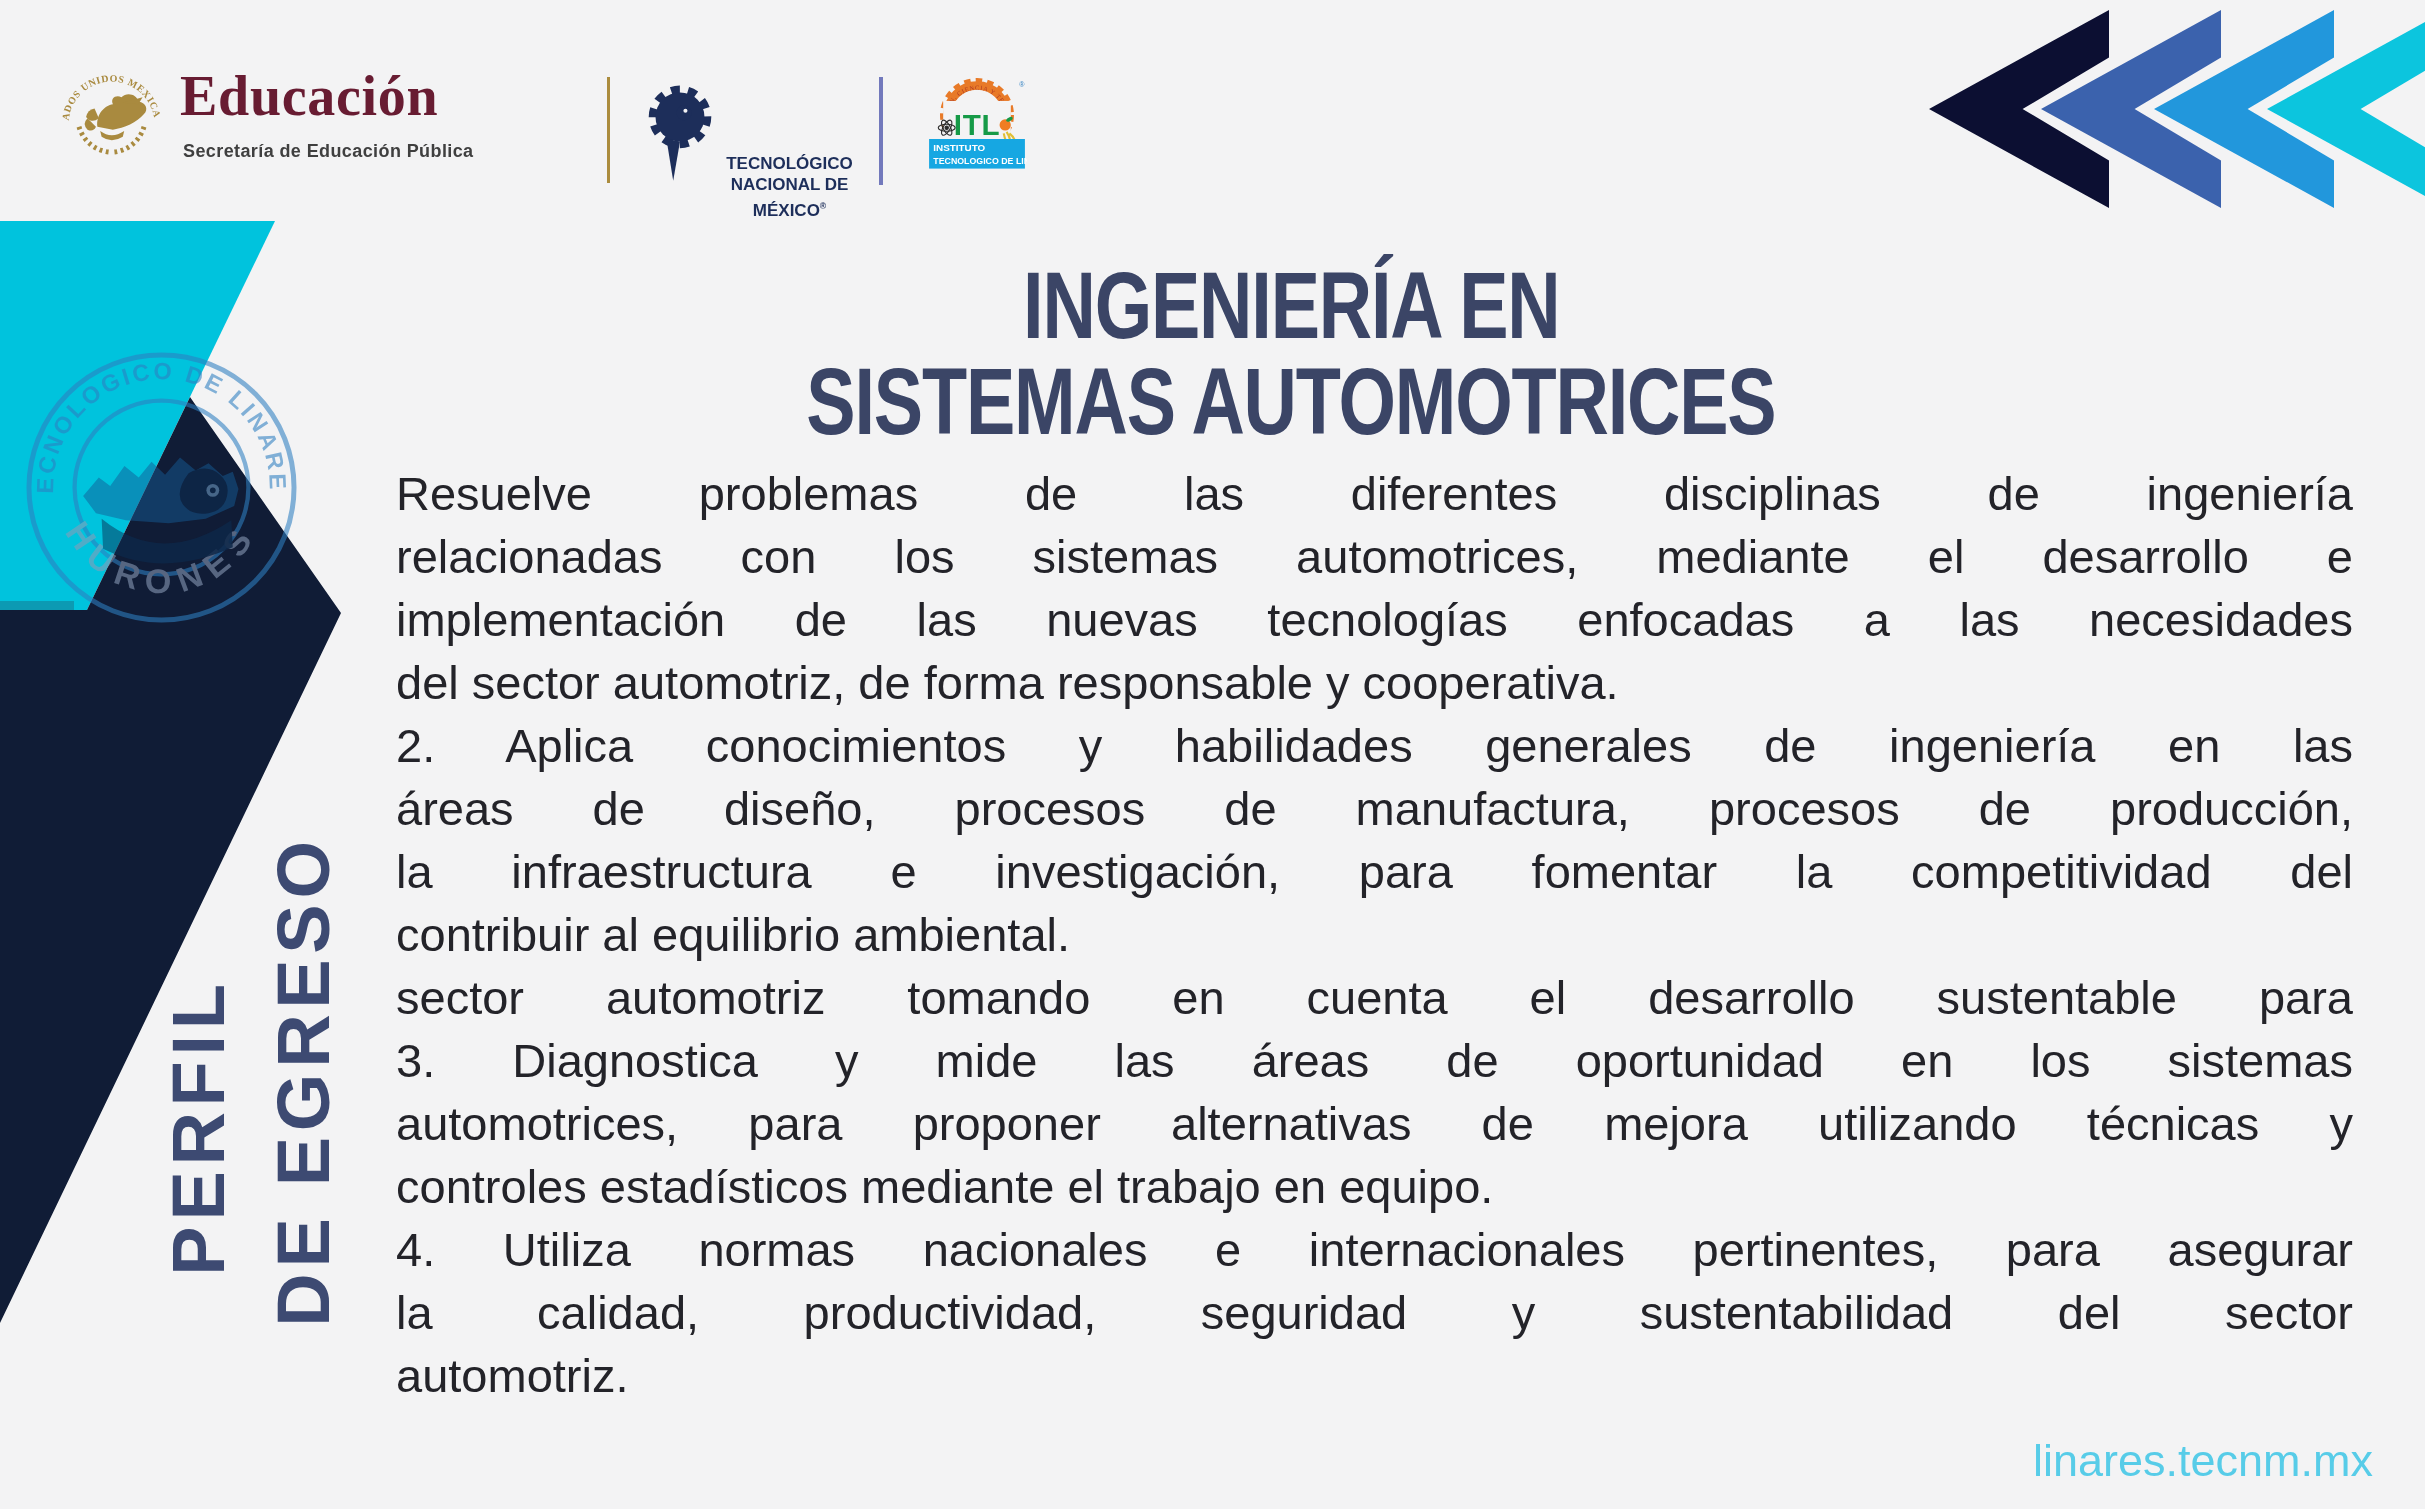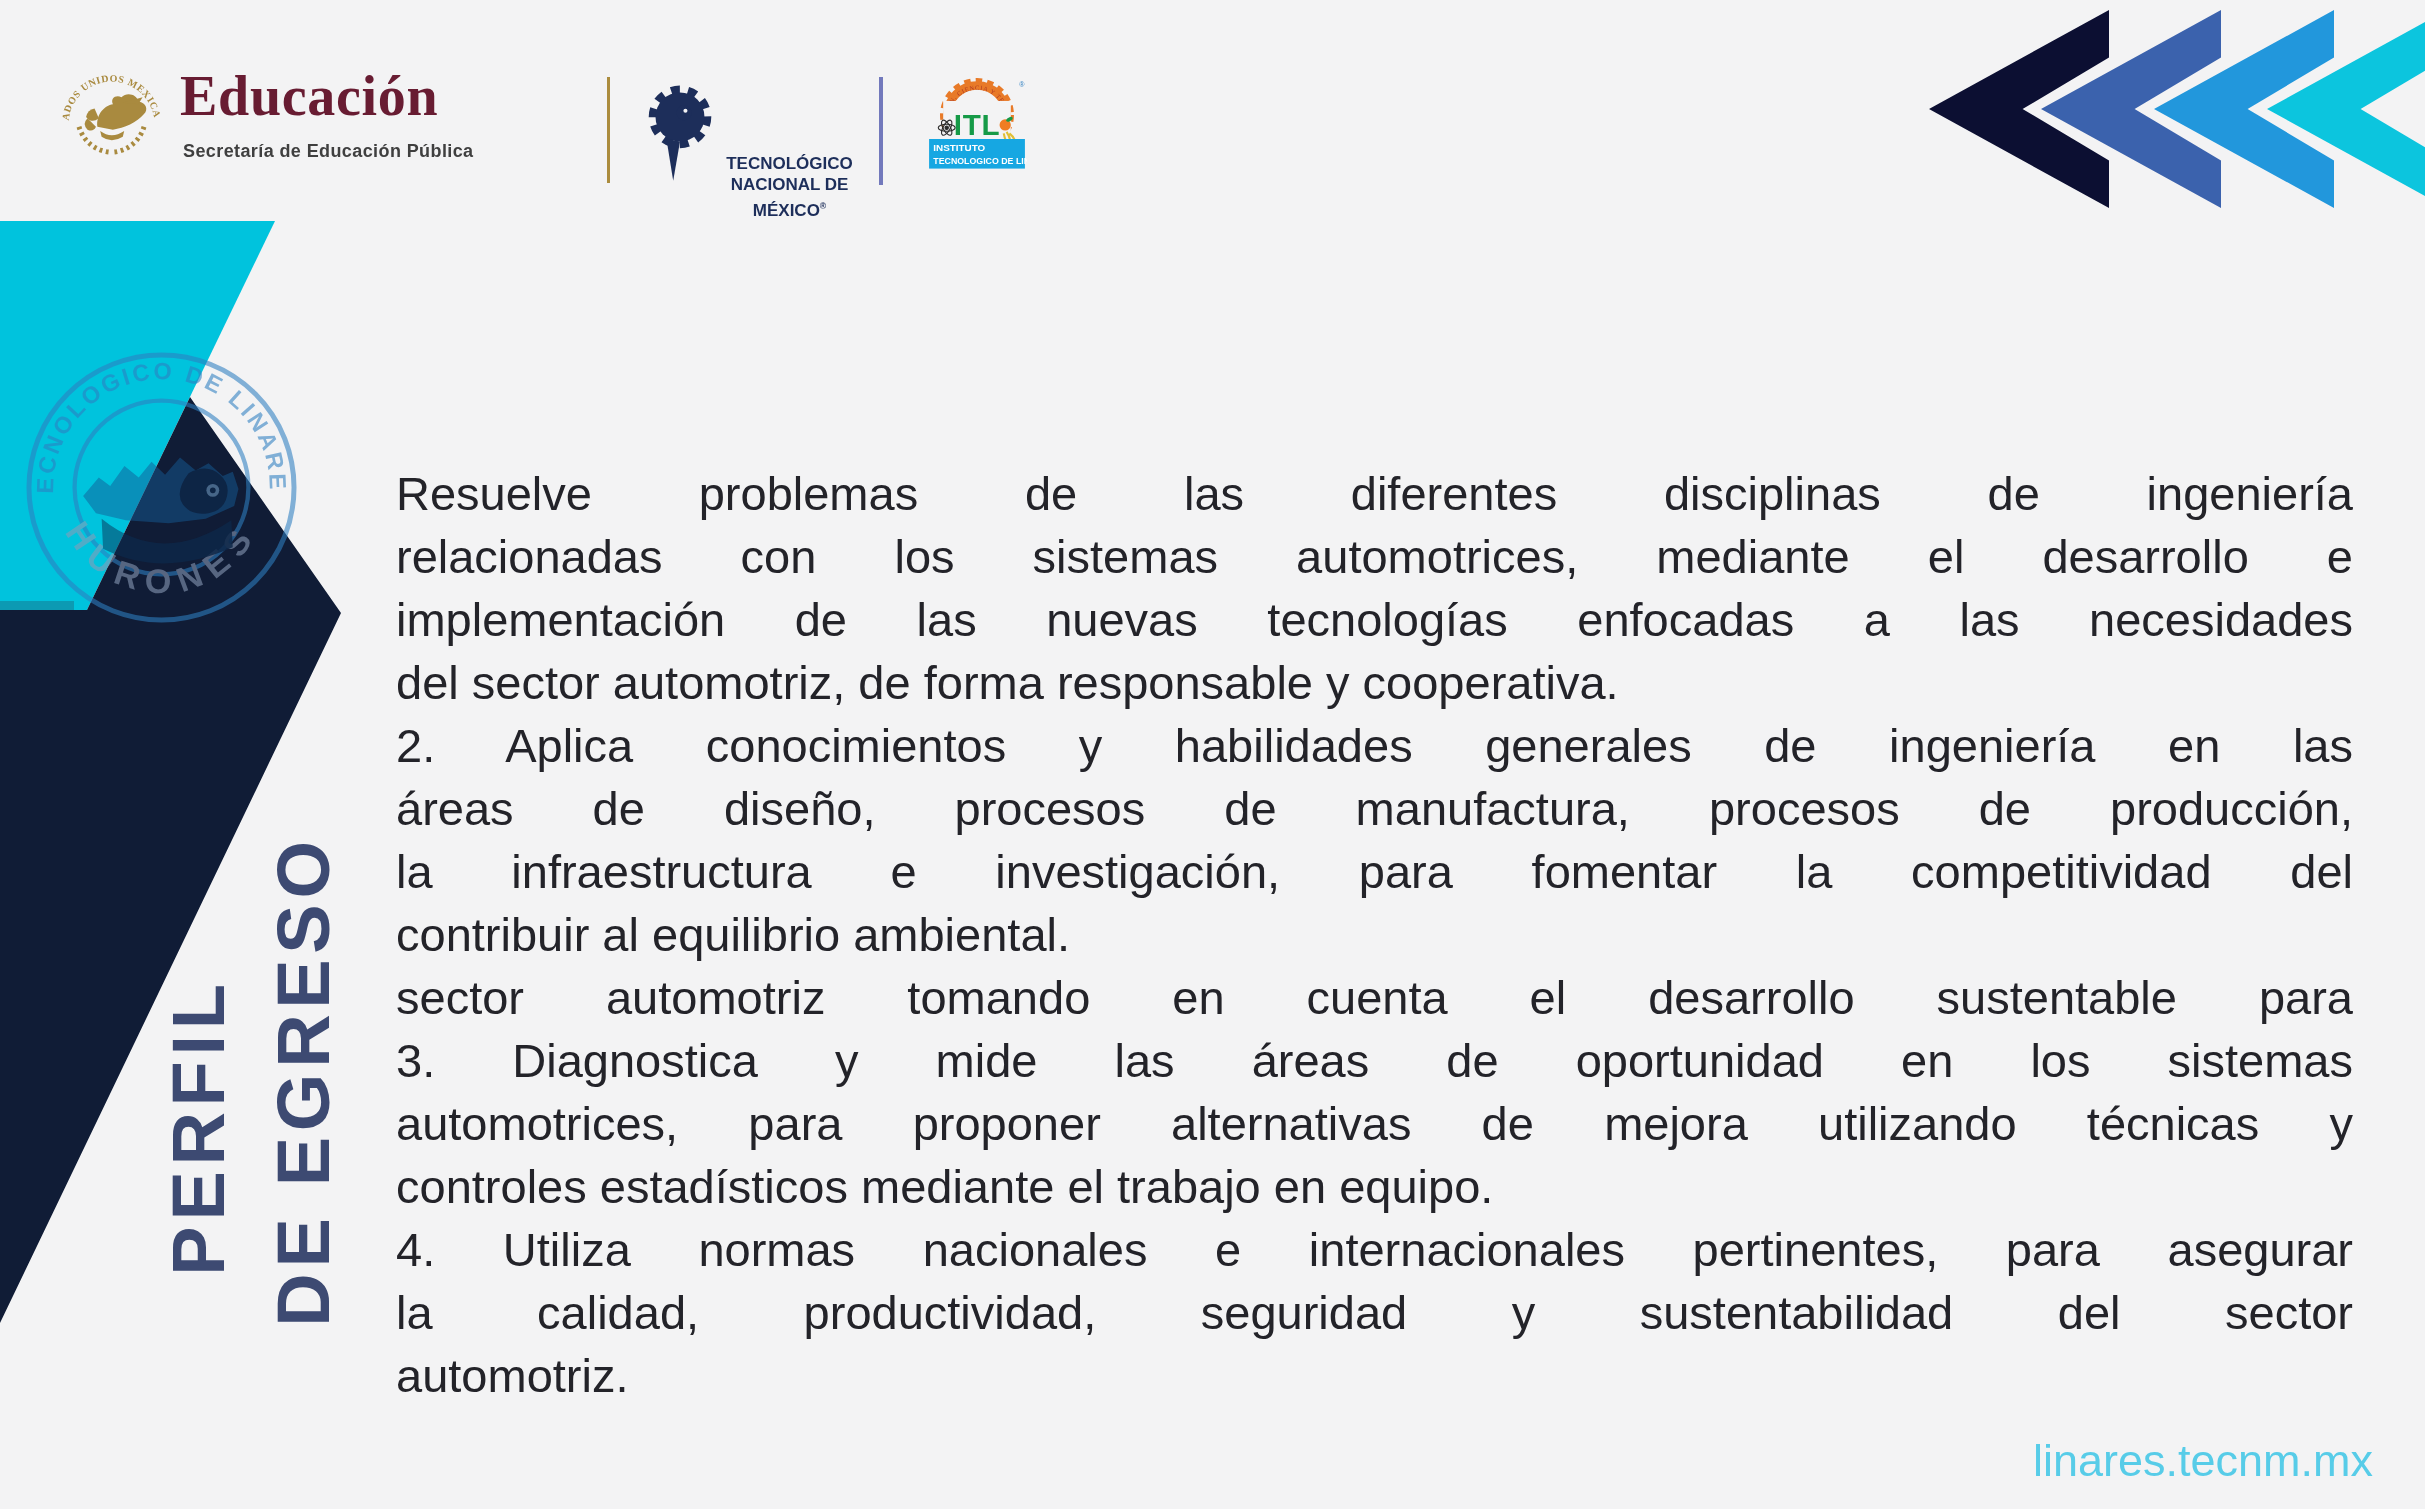--- a/index.html
+++ b/index.html
@@ -184,20 +184,24 @@
       <text x="8" y="124" font-family="Liberation Sans, sans-serif" font-size="12.5" font-weight="bold" fill="#ffffff">TECNOLOGICO DE LINARES</text>
       <text x="130" y="14" font-family="Liberation Sans, sans-serif" font-size="10" fill="#2e7fc1">®</text>
     </svg>
   </div>
 
   <div class="chevron chev-1"></div>
   <div class="chevron chev-2"></div>
   <div class="chevron chev-3"></div>
   <div class="chevron chev-4"></div>
 
+  <div class="title">
+    <div><span class="tline">INGENIERÍA EN</span></div>
+    <div><span class="tline">SISTEMAS AUTOMOTRICES</span></div>
+  </div>
 
   <div class="body-block">
 
   <div class="body-line fill">Resuelve problemas de las diferentes disciplinas de ingeniería</div>
       <div class="body-line fill">relacionadas con los sistemas automotrices, mediante el desarrollo e</div>
       <div class="body-line fill">implementación de las nuevas tecnologías enfocadas a las necesidades</div>
       <div class="body-line">del sector automotriz, de forma responsable y cooperativa.</div>
       <div class="body-line fill">2. Aplica conocimientos y habilidades generales de ingeniería en las</div>
       <div class="body-line fill">áreas de diseño, procesos de manufactura, procesos de producción,</div>
       <div class="body-line fill">la infraestructura e investigación, para fomentar la competitividad del</div>

